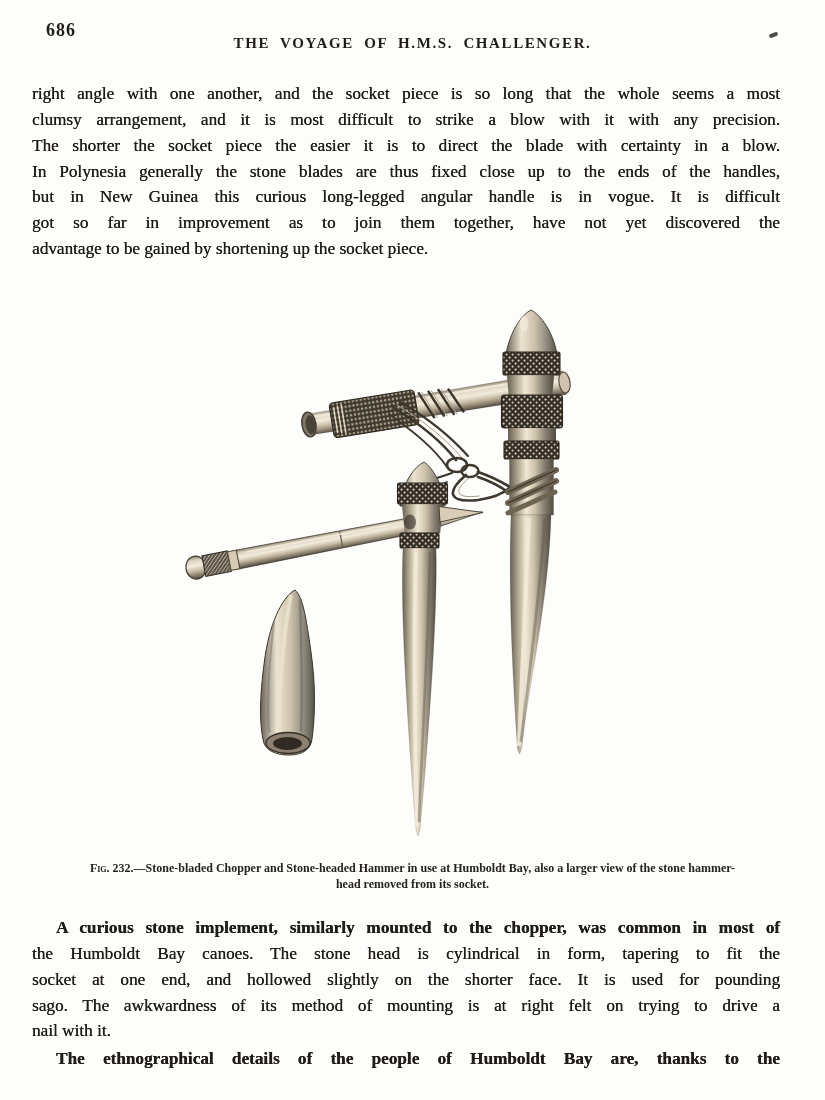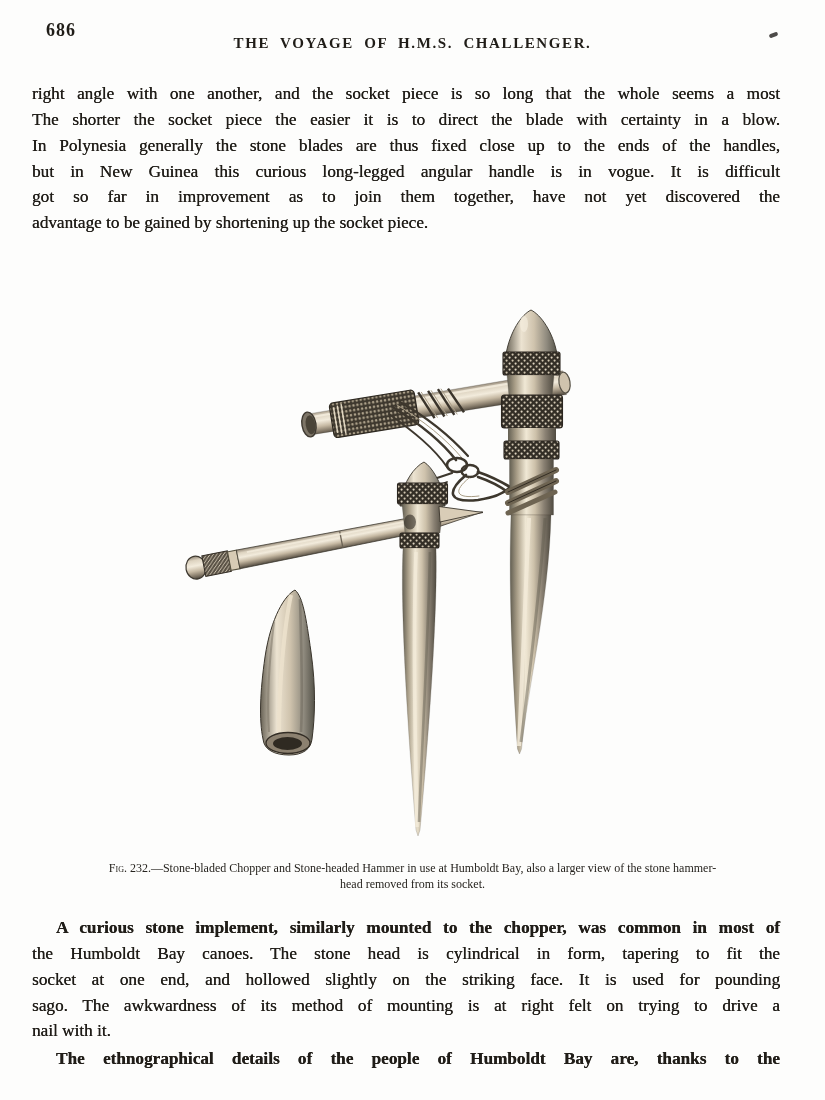--- a/index.html
+++ b/index.html
@@ -16,34 +16,35 @@
   .para{position:absolute;left:32px;width:748px;font-size:17.2px;line-height:25.85px;
     text-shadow:0.25px 0 0 currentColor;}
   .ln{text-align:justify;}
   .j{text-align-last:justify;}
   .indent{text-indent:24px;font-weight:bold;}
   #para1{top:81px;}
   #para2{top:915px;}
   #para3{top:1046px;}
   .figwrap{position:absolute;left:148px;top:302px;width:470px;height:548px;}
   .caption{position:absolute;left:58px;right:58px;top:860px;text-align:center;
-    font-size:12px;line-height:16px;font-weight:normal;color:#26231e;}
+    font-size:12px;line-height:16px;font-weight:bold;color:#26231e;}
   .figlabel{font-variant:small-caps;}
 </style>
 </head>
 <body>
 
 <div class="sheet">
 
   <div class="pgnum">686</div>
   <div class="rtitle">THE VOYAGE OF H.M.S. CHALLENGER.</div>
   <div class="scanmark"></div>
 
   <div class="para" id="para1">
     <div class="ln j">right angle with one another, and the socket piece is so long that the whole seems a most</div>
+    <div class="ln j">clumsy arrangement, and it is most difficult to strike a blow with it with any precision.</div>
     <div class="ln j">The shorter the socket piece the easier it is to direct the blade with certainty in a blow.</div>
     <div class="ln j">In Polynesia generally the stone blades are thus fixed close up to the ends of the handles,</div>
     <div class="ln j">but in New Guinea this curious long-legged angular handle is in vogue. It is difficult</div>
     <div class="ln j">got so far in improvement as to join them together, have not yet discovered the</div>
     <div class="ln">advantage to be gained by shortening up the socket piece.</div>
   </div>
 
   <div class="figwrap">
     <svg width="470" height="548" viewBox="0 0 470 548" role="img" aria-label="Engraving of a stone-bladed chopper and a stone-headed hammer lashed to wooden handles, with a detached stone hammer-head shown removed from its socket">
       <defs>
@@ -184,21 +185,21 @@
   </div>
 
   <div class="caption">
     <div><span class="figlabel">Fig. 232.</span><span>—Stone-bladed Chopper and Stone-headed Hammer in use at Humboldt Bay, also a larger view of the stone hammer-</span></div>
     <div>head removed from its socket.</div>
   </div>
 
   <div class="para" id="para2">
     <div class="ln j indent">A curious stone implement, similarly mounted to the chopper, was common in most of</div>
     <div class="ln j">the Humboldt Bay canoes. The stone head is cylindrical in form, tapering to fit the</div>
-    <div class="ln j">socket at one end, and hollowed slightly on the striking face. It is used for pounding</div>
+    <div class="ln j">socket at one end, and hollowed slightly on the shorter face. It is used for pounding</div>
     <div class="ln j">sago. The awkwardness of its method of mounting is at right felt on trying to drive a</div>
     <div class="ln">nail with it.</div>
   </div>
 
   <div class="para" id="para3">
     <div class="ln j indent">The ethnographical details of the people of Humboldt Bay are, thanks to the</div>
   </div>
 
 </div>
 

